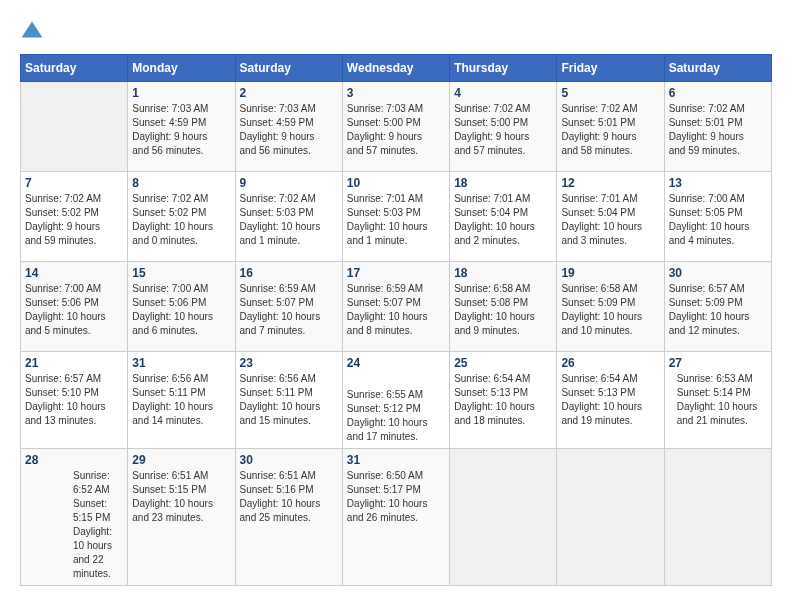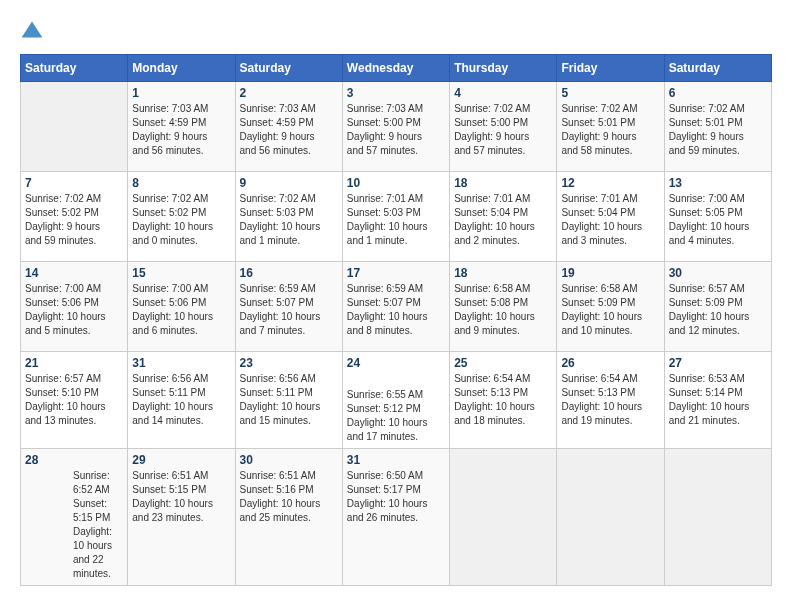--- a/index.html
+++ b/index.html
@@ -313,21 +313,21 @@
         </td>
         <td>
           <span class="day-num">26</span>
           <div class="day-info" style="white-space: pre-line;">Sunrise: 6:54 AM
 Sunset: 5:13 PM
 Daylight: 10 hours
 and 19 minutes.</div>
         </td>
         <td>
           <span class="day-num">27</span>
-          <div class="day-info" style="white-space: pre-line;">Sunrise: 6:53 AM
+          <div class="day-info" style="white-space: pre-line; margin-left: 8px;">Sunrise: 6:53 AM
 Sunset: 5:14 PM
 Daylight: 10 hours
 and 21 minutes.</div>
         </td>
       </tr>
       <tr>
         <td>
           <span class="day-num">28</span>
           <div class="day-info" style="white-space: pre-line; margin-left: 48px;">Sunrise: 6:52 AM
 Sunset: 5:15 PM

